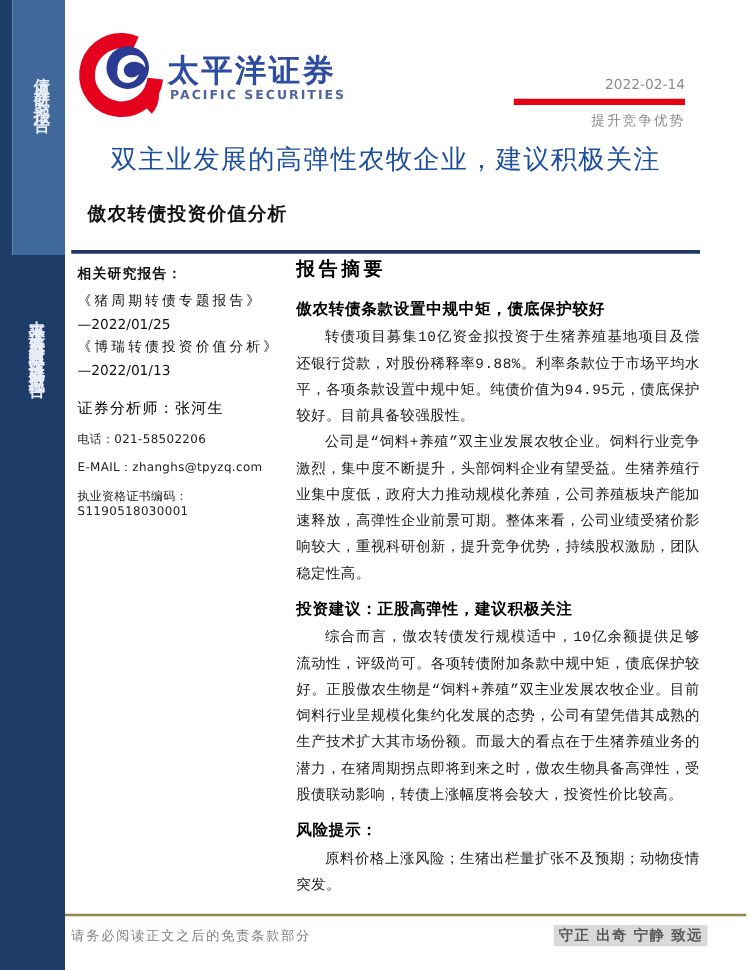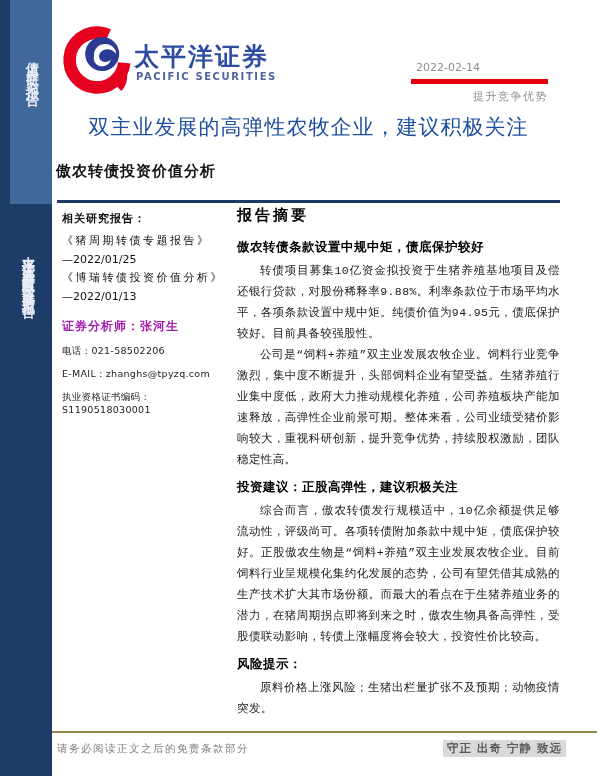--- a/index.html
+++ b/index.html
@@ -14,39 +14,39 @@
   .v-text{writing-mode:vertical-rl;text-orientation:upright;color:#e9eef6;font-weight:bold;}
   .side-top-text{position:absolute;top:52px;left:23px;font-size:13px;letter-spacing:6px;}
   .side-bottom-text{position:absolute;top:246px;left:19px;font-size:13px;letter-spacing:3px;}
 
   
   .logo-icon{position:absolute;left:60px;top:22px;width:74px;height:76px;}
   .brand-cn{position:absolute;left:134px;top:40px;font-size:25px;font-weight:bold;
             color:#2e4ca0;letter-spacing:2px;}
   .brand-en{position:absolute;left:136px;top:71px;font-size:10px;font-weight:bold;
             color:#52649f;letter-spacing:1.6px;}
-  .hdr-date{position:absolute;left:348px;top:61px;width:200px;text-align:center;
+  .hdr-date{position:absolute;left:348px;top:61px;width:200px;text-align:right;
             font-size:11px;color:#8c8c8c;}
   .red-bar{position:absolute;left:411px;top:79px;width:137px;height:5px;background:#e60012;}
   .hdr-type{position:absolute;left:348px;top:89px;width:200px;text-align:right;
             font-size:11px;color:#8c8c8c;letter-spacing:1.5px;}
 
   
   .title{position:absolute;left:57px;top:113px;width:503px;text-align:center;
          font-size:21px;font-weight:normal;color:#1d4f9f;letter-spacing:1px;}
-  .subtitle{position:absolute;left:56px;top:162px;font-size:15px;font-weight:bold;
+  .subtitle{position:absolute;left:70px;top:162px;font-size:15px;font-weight:bold;
             color:#141414;letter-spacing:1px;}
   .divider{position:absolute;left:57px;top:200px;width:503px;height:3px;background:#1f3864;}
 
   
   .col-left{position:absolute;left:62px;top:211px;width:170px;}
   .rel-h{font-size:11px;font-weight:bold;color:#111;letter-spacing:1px;margin:0 0 6px 0;}
   .rep-t{font-size:11px;color:#111;letter-spacing:2.5px;line-height:18.5px;}
   .rep-d{font-size:11px;color:#111;line-height:18.5px;}
-  .an-name{font-size:12px;font-weight:bold;color:#a21caf;letter-spacing:1px;margin-top:12px;}
+  .an-name{font-size:12px;font-weight:normal;color:#000000;letter-spacing:1px;margin-top:12px;}
   .an-line{font-size:9.5px;color:#222;margin-top:10px;letter-spacing:0.3px;}
 
   
   .col-right{position:absolute;left:237px;top:206px;width:323px;}
   .sum-h{font-size:15px;font-weight:bold;color:#000;letter-spacing:3px;margin:0 0 14px 0;}
   .sec-h{font-size:12.5px;font-weight:bold;color:#000;letter-spacing:0.5px;margin:9px 0 4px 0;}
   .sec-p{font-size:11.5px;line-height:21px;color:#1a1a1a;text-align:justify;
          text-indent:2em;margin:0;letter-spacing:0.4px;font-family:Liberation Mono, monospace;}
 
   

